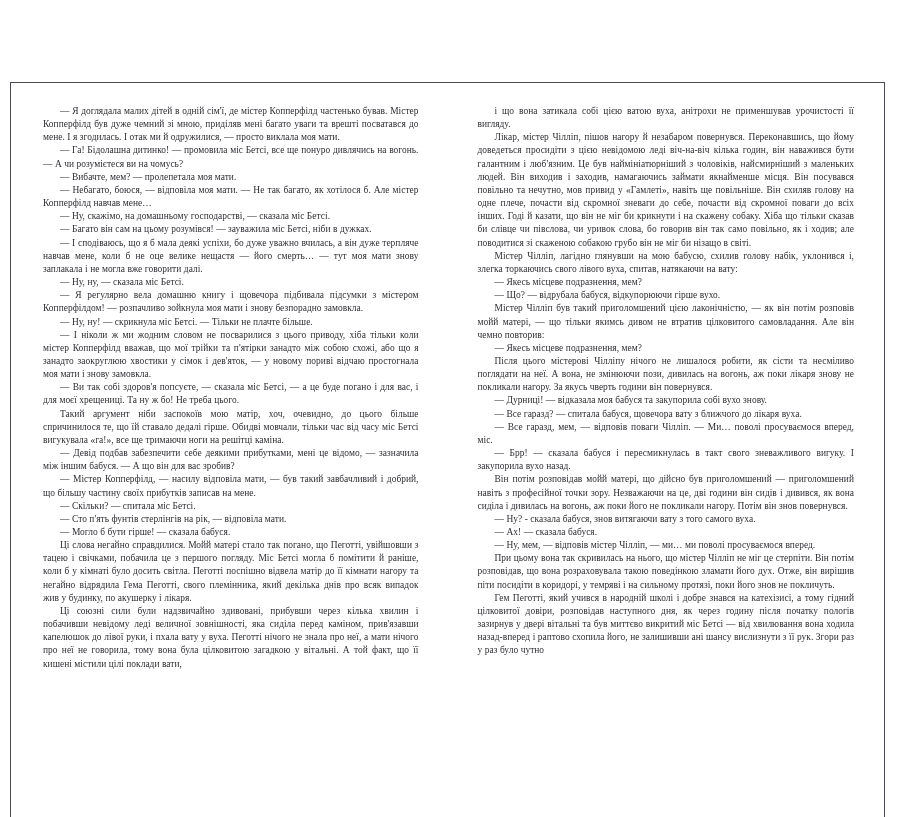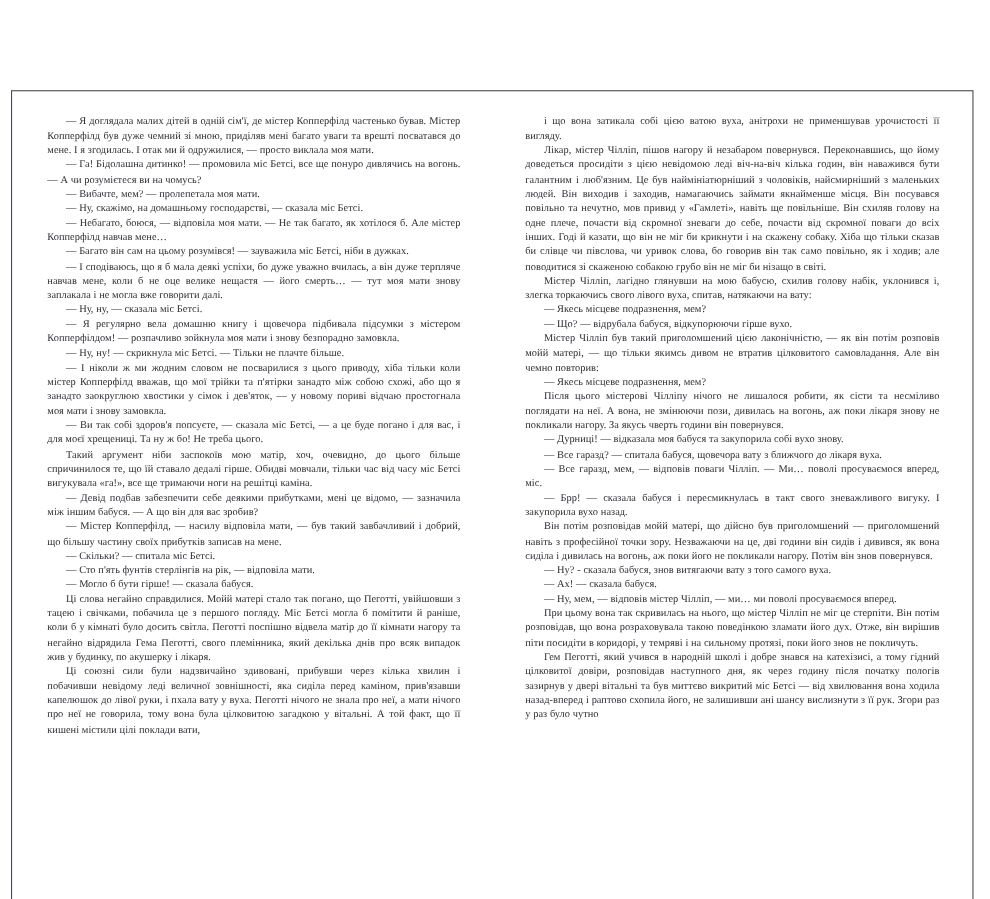--- a/index.html
+++ b/index.html
@@ -67,22 +67,22 @@
 </head>
 <body>
 
 <div id="book-spread">
 
   <div class="page page-left">
     <div class="text-block">
       <p>— Я доглядала малих дітей в одній сім'ї, де містер Копперфілд частенько бував. Містер Копперфілд був дуже чемний зі мною, приділяв мені багато уваги та врешті посватався до мене. І я згодилась. І отак ми й одружилися, — просто виклала моя мати.</p>
       <p>— Га! Бідолашна дитинко! — промовила міс Бетсі, все ще понуро дивлячись на вогонь. — А чи розумієтеся ви на чомусь?</p>
       <p>— Вибачте, мем? — пролепетала моя мати.</p>
+      <p>— Небагато, боюся, — відповіла моя мати. — Не так багато, як хотілося б. Але містер Копперфілд навчав мене…</p>
       <p>— Ну, скажімо, на домашньому господарстві, — сказала міс Бетсі.</p>
-      <p>— Небагато, боюся, — відповіла моя мати. — Не так багато, як хотілося б. Але містер Копперфілд навчав мене…</p>
       <p>— Багато він сам на цьому розумівся! — зауважила міс Бетсі, ніби в дужках.</p>
       <p>— І сподіваюсь, що я б мала деякі успіхи, бо дуже уважно вчилась, а він дуже терпляче навчав мене, коли б не оце велике нещастя — його смерть… — тут моя мати знову заплакала і не могла вже говорити далі.</p>
       <p>— Ну, ну, — сказала міс Бетсі.</p>
       <p>— Я регулярно вела домашню книгу і щовечора підбивала підсумки з містером Копперфілдом! — розпачливо зойкнула моя мати і знову безпорадно замовкла.</p>
       <p>— Ну, ну! — скрикнула міс Бетсі. — Тільки не плачте більше.</p>
       <p>— І ніколи ж ми жодним словом не посварилися з цього приводу, хіба тільки коли містер Копперфілд вважав, що мої трійки та п'ятірки занадто між собою схожі, або що я занадто заокруглюю хвостики у сімок і дев'яток, — у новому пориві відчаю простогнала моя мати і знову замовкла.</p>
       <p>— Ви так собі здоров'я попсуєте, — сказала міс Бетсі, — а це буде погано і для вас, і для моєї хрещениці. Та ну ж бо! Не треба цього.</p>
       <p>Такий аргумент ніби заспокоїв мою матір, хоч, очевидно, до цього більше спричинилося те, що їй ставало дедалі гірше. Обидві мовчали, тільки час від часу міс Бетсі вигукувала «га!», все ще тримаючи ноги на решітці каміна.</p>
       <p>— Девід подбав забезпечити себе деякими прибутками, мені це відомо, — зазначила між іншим бабуся. — А що він для вас зробив?</p>
       <p>— Містер Копперфілд, — насилу відповіла мати, — був такий завбачливий і добрий, що більшу частину своїх прибутків записав на мене.</p>

